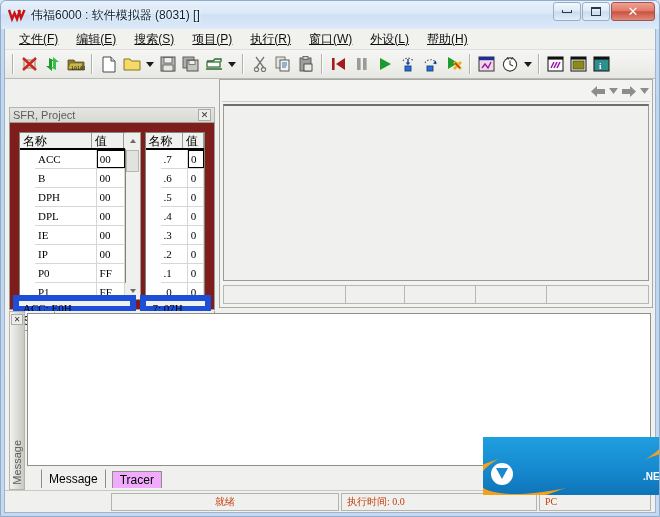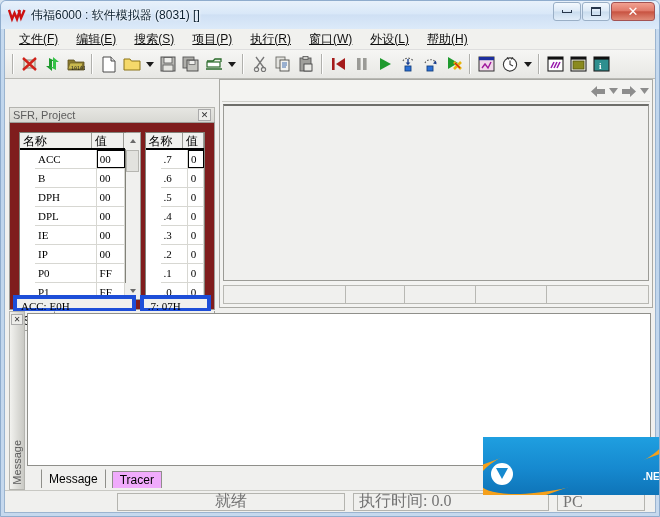--- a/index.html
+++ b/index.html
@@ -176,21 +176,21 @@
   .vs-thumb { width: 13px; height: 22px; background: #e2e2de; border: 1px solid #b6b6b1; margin: 1px 0; flex:none;}
   .vs-track { flex: 1; }
   .caret-u2 { width:0;height:0;border-left:3px solid transparent;border-right:3px solid transparent;border-bottom:4px solid #6b6b6b; }
   .caret-d2 { width:0;height:0;border-left:3px solid transparent;border-right:3px solid transparent;border-top:4px solid #6b6b6b; }
 
   .sfr-status {
     position: absolute; left: 3px; top: 172px; right: 3px; height: 17px;
     display: flex;
   }
   .sfr-stat-cell {
-    background: #f0f0ee; border: 4px solid #1d4ed8;
+    background: #f0f0ee; border: 6px solid #1d4ed8;
     font-size: 11px; padding: 1px 4px; color: #000; line-height: 13px;
     font-family: "Liberation Serif","DejaVu Serif", serif;
   }
   .sfr-stat-cell.c1 { width: 124px; }
   .sfr-stat-cell.c2 { width: 72px; margin-left: 4px; }
 
   
   .dock-tabs {
     position: absolute; left: 0; top: 204px; width: 206px; height: 20px;
     display: flex; align-items: flex-end; padding-left: 5px;
@@ -270,21 +270,21 @@
 
   
   .statusbar {
     position: absolute; left: 0; right: 0; bottom: 0; height: 22px;
     background: #f0f0ee; border-top: 1px solid #c8c8c3;
     display: flex; align-items: center; padding: 0 2px;
   }
   .sb-cell {
     height: 18px; border: 1px solid #b4b4af; background: #f0f0ee;
     display: flex; align-items: center; padding: 0 5px;
-    font-size: 16px; color: #737373; margin-right: 8px;
+    font-size: 10px; color: #c2410c; margin-right: 2px;
     font-family: "Liberation Serif","DejaVu Serif", serif;
   }
   .sb-cell.grip { border: none; background: transparent; }
   .sb-ready { width: 228px; justify-content: center; }
   .sb-time  { width: 196px; }
   .sb-pc    { flex: 1; }
 
   
   .watermark {
     position: absolute; left: 482px; top: 436px; width: 176px; height: 58px;

